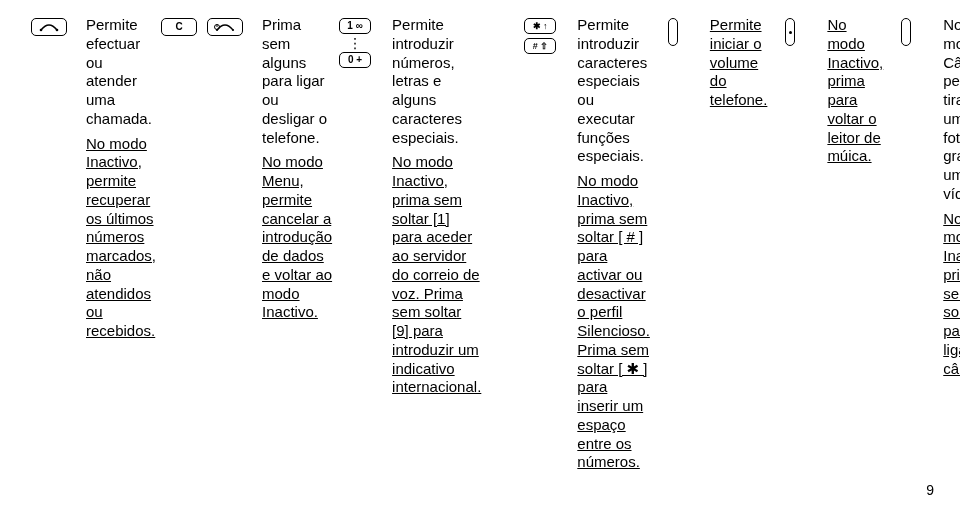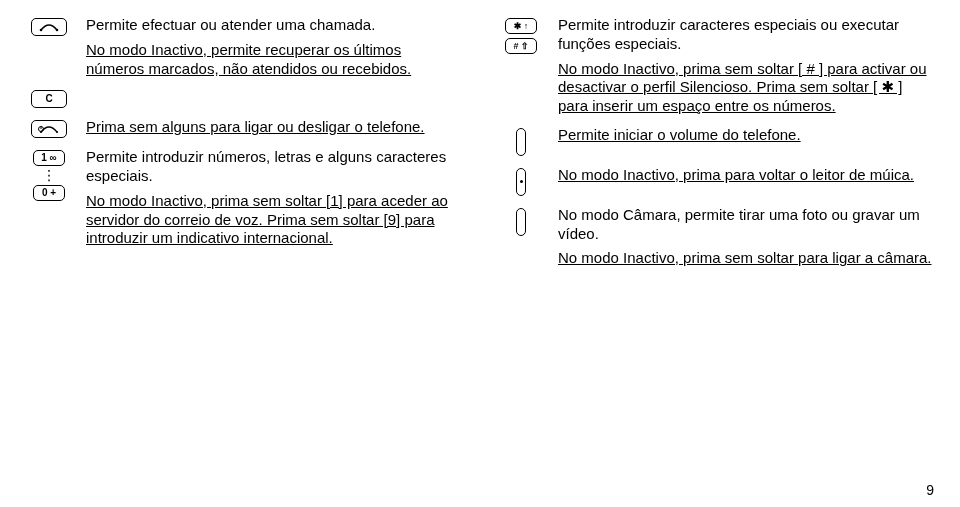--- a/index.html
+++ b/index.html
@@ -14,21 +14,22 @@
       padding: 16px 26px 10px 26px;
       position: relative;
     }
     .columns {
       display: flex;
       gap: 36px;
     }
     .col {
       flex: 1;
       display: flex;
-      flex-direction: column;
+      flex-direction: row;
+      justify-content: space-between;
     }
     .entry {
       display: flex;
       align-items: flex-start;
       gap: 14px;
       margin-bottom: 10px;
     }
     .icon-col {
       width: 46px;
       flex-shrink: 0;
@@ -131,20 +132,21 @@
               <path d="M4 9 Q12 -1 20 9" stroke="#000" stroke-width="1.3" fill="none"></path>
               <circle cx="4" cy="9" r="1.1" fill="#000"></circle>
               <circle cx="20" cy="9" r="1.1" fill="#000"></circle>
               <circle cx="4" cy="6" r="2.5" stroke="#000" stroke-width="1" fill="none"></circle>
               <line x1="4" y1="3.5" x2="4" y2="6" stroke="#000" stroke-width="1"></line>
             </svg>
         </div>
       </div>
       <div class="text-col">
         <p>Prima sem alguns para ligar ou desligar o telefone.</p>
+        <p>No modo Menu, permite cancelar a introdução de dados e voltar ao modo Inactivo.</p>
       </div>
     </div>
 
     <div class="entry">
       <div class="icon-col">
         <div class="key small">
             <span class="glyph">1 ∞</span>
           </div>
         <div class="vdots">⋮</div>
         <div class="key small">

